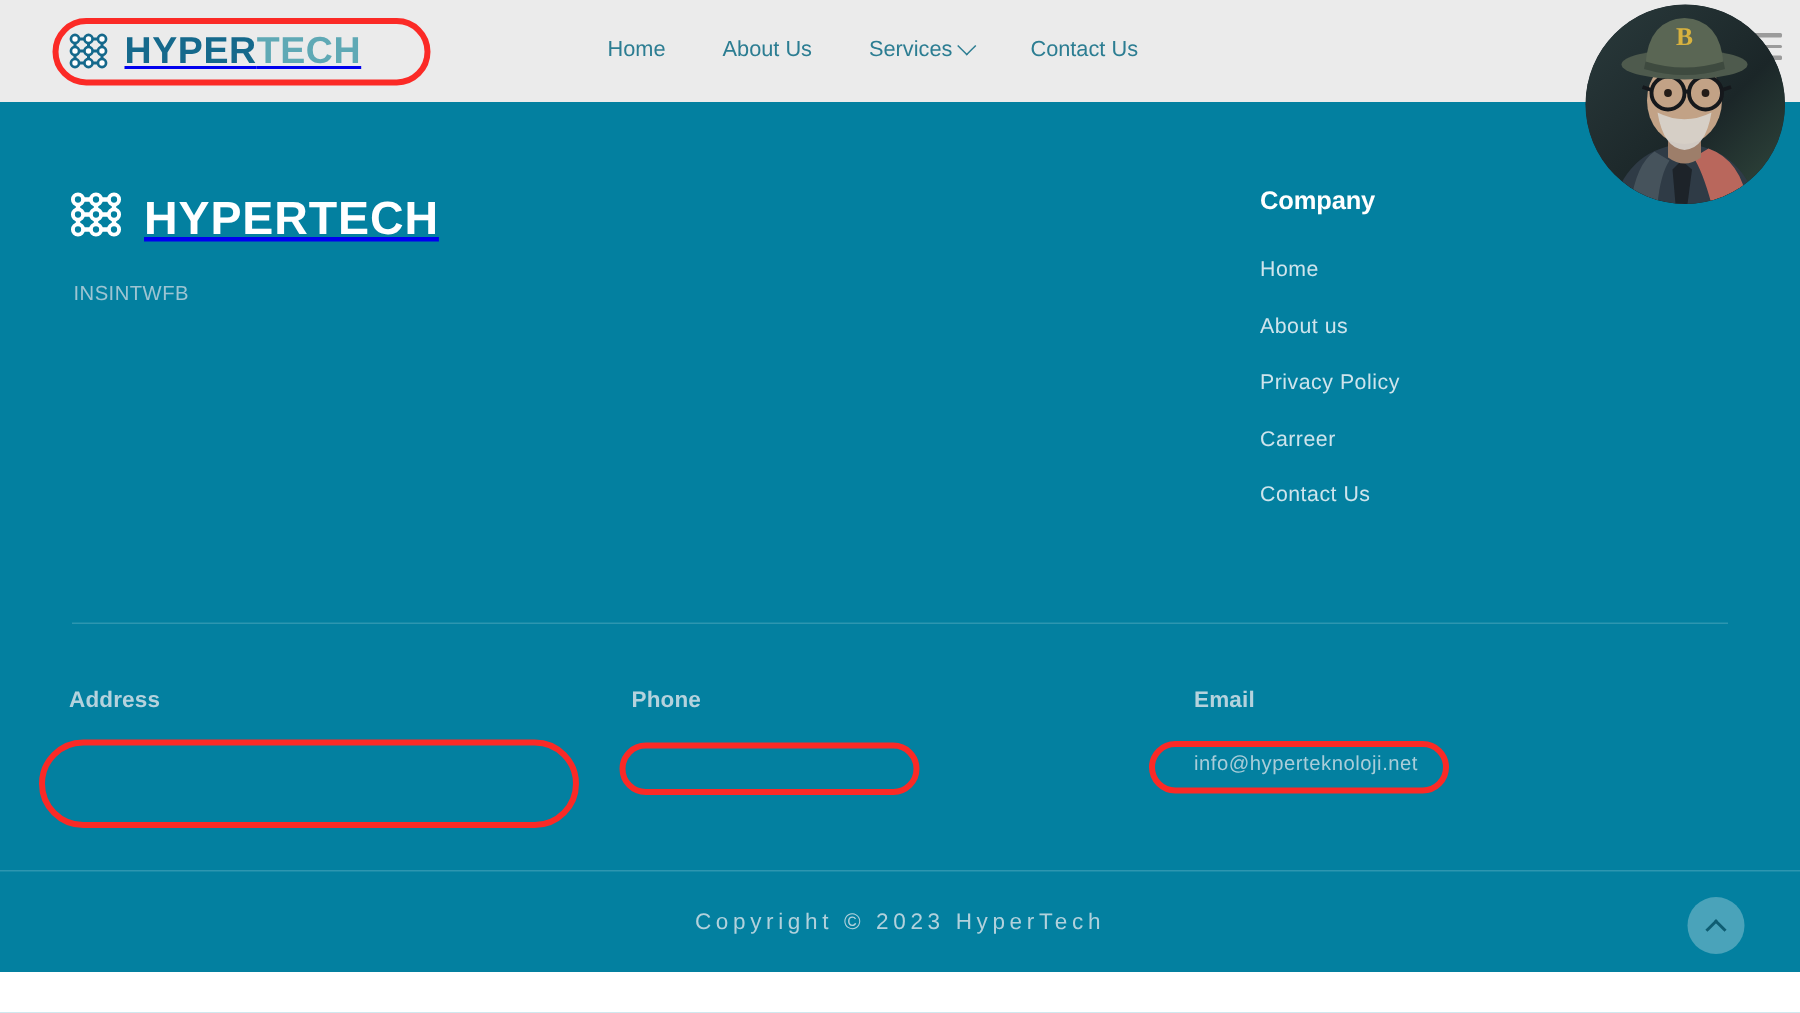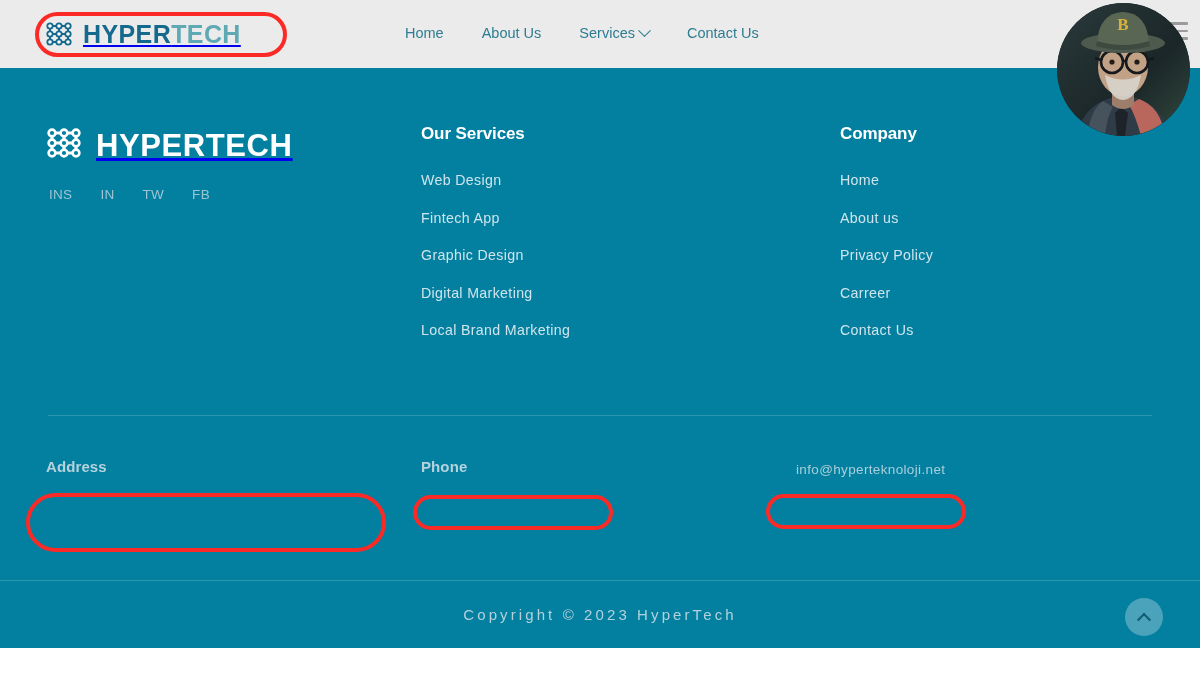--- a/index.html
+++ b/index.html
@@ -137,21 +137,20 @@
     color: #ffffff;
     font-size: 31px;
     font-weight: bold;
     letter-spacing: 0.6px;
     line-height: 1;
     white-space: nowrap;
   }
   .socials {
     margin-top: 20px;
     display: flex;
-    gap: 28px;
     padding-left: 5px;
   }
   .socials a {
     color: #9dc4d2;
     font-size: 13.5px;
     text-decoration: none;
     letter-spacing: 0.3px;
   }
 
   .f-col { position: absolute; top: 56px; }
@@ -406,30 +405,20 @@
         </a>
 
         <div class="socials">
           <a href="#">INS</a>
           <a href="#">IN</a>
           <a href="#">TW</a>
           <a href="#">FB</a>
         </div>
       </div>
 
-      <div class="f-col services">
-        <h3>Our Services</h3>
-        <ul>
-          <li><a href="#">Web Design</a></li>
-          <li><a href="#">Fintech App</a></li>
-          <li><a href="#">Graphic Design</a></li>
-          <li><a href="#">Digital Marketing</a></li>
-          <li><a href="#">Local Brand Marketing</a></li>
-        </ul>
-      </div>
 
       <div class="f-col company">
         <h3>Company</h3>
         <ul>
           <li><a href="#">Home</a></li>
           <li><a href="#">About us</a></li>
           <li><a href="#">Privacy Policy</a></li>
           <li><a href="#">Carreer</a></li>
           <li><a href="#">Contact Us</a></li>
         </ul>
@@ -441,20 +430,21 @@
     <div class="contact">
       <div class="c-block address">
         <h4>Address</h4>
       </div>
 
       <div class="c-block phone">
         <h4>Phone</h4>
       </div>
 
       <div class="c-block email">
+        <h4>Email</h4>
         <div class="val"><a href="#">info@hyperteknoloji.net</a></div>
       </div>
     </div>
 
     <div class="divider-bottom"></div>
 
     <div class="copybar">
       <div class="copytext">Copyright © 2023 HyperTech</div>
     </div>
 

